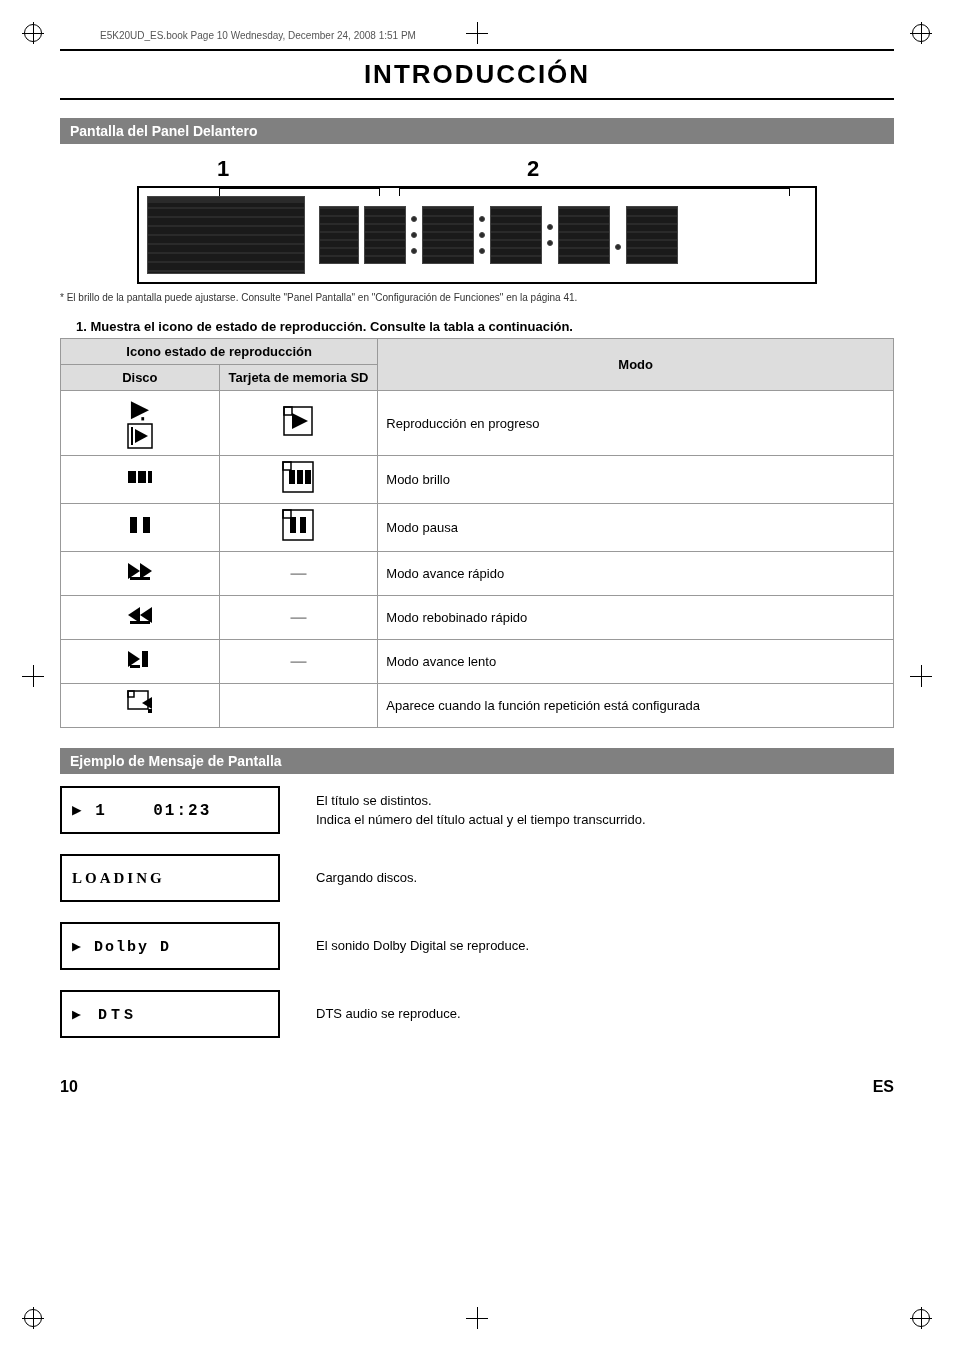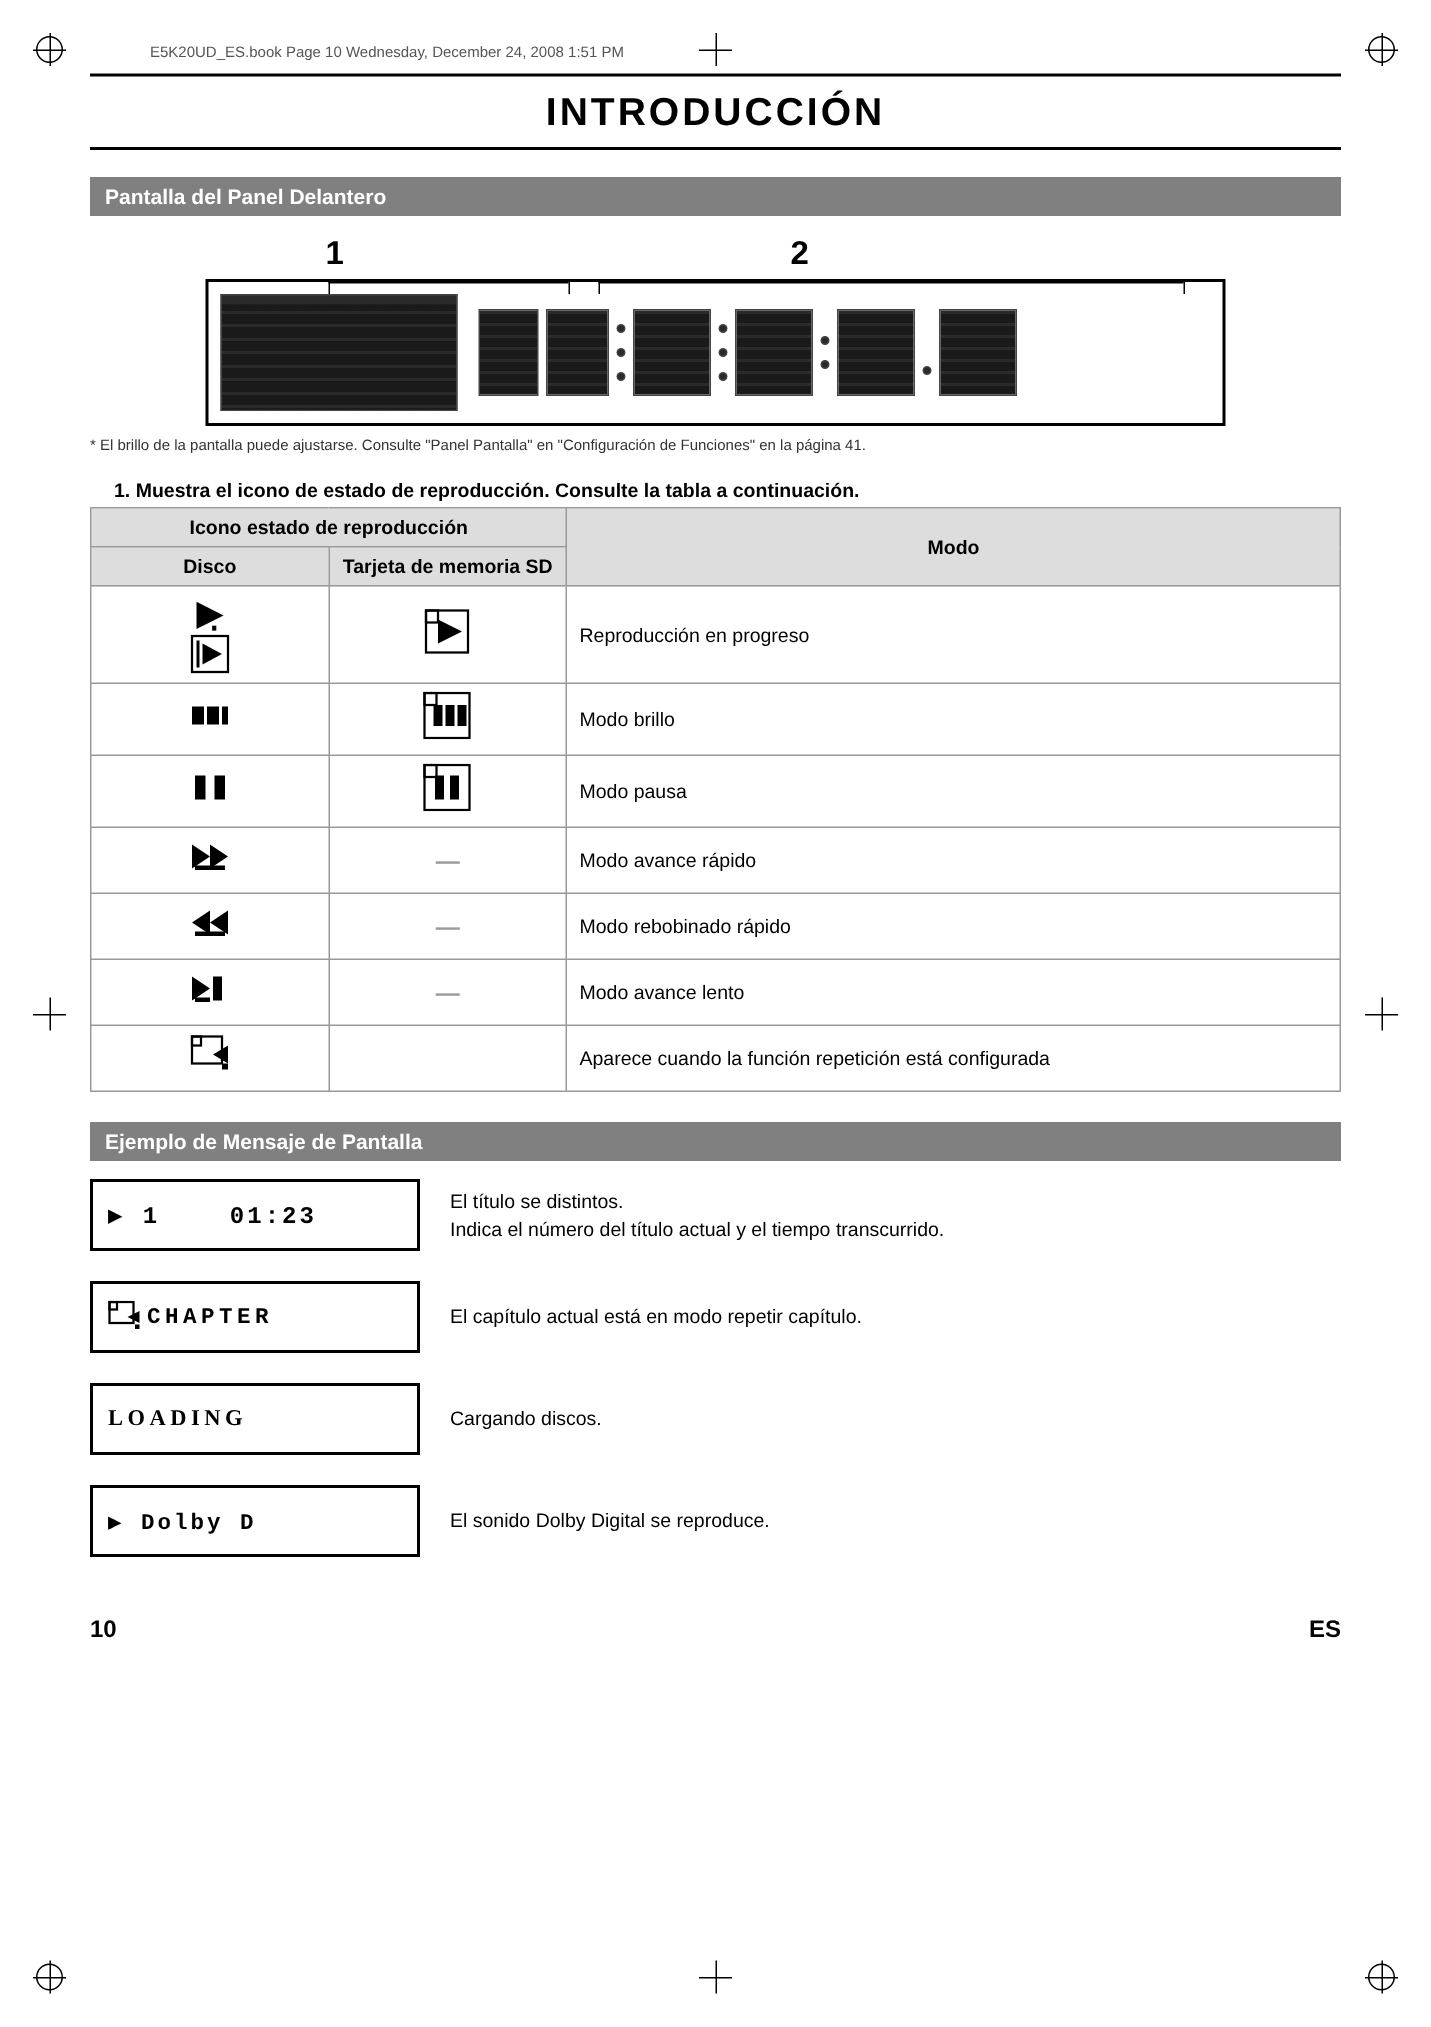--- a/index.html
+++ b/index.html
@@ -102,21 +102,21 @@
     }
 
     
     .screen-examples {
       margin-top: 10px;
     }
     .screen-example-row {
       display: flex;
       align-items: center;
       margin-bottom: 20px;
-      gap: 20px;
+      gap: 36px;
     }
     .screen-box {
       border: 2px solid #000;
       width: 220px;
       min-width: 220px;
       height: 48px;
       display: flex;
       align-items: center;
       padding: 4px 10px;
       font-family: 'Courier New', monospace;
@@ -400,55 +400,47 @@
     <div class="screen-example-row">
       <div class="screen-box">
         <span style="font-family:'Courier New',monospace;font-size:16px;font-weight:bold;letter-spacing:2px;">▶ 1&nbsp;&nbsp;&nbsp;&nbsp;01:23</span>
       </div>
       <div class="screen-desc">
         <div>El título se distintos.</div>
         <div>Indica el número del título actual y el tiempo transcurrido.</div>
       </div>
     </div>
 
-    <div class="screen-example-row">
-      <div class="screen-box">
-        <span style="font-size:14px;margin-right:4px;">
-          <svg width="22" height="22" viewBox="0 0 22 22" style="display:inline-block;vertical-align:middle;">
-            <rect x="1" y="1" width="16" height="14" fill="none" stroke="#000" stroke-width="1.5"></rect>
-            <rect x="1" y="1" width="5" height="5" fill="none" stroke="#000" stroke-width="1.5"></rect>
-            <polygon points="13,11 21,7 21,15" fill="#000"></polygon>
-            <rect x="18" y="16" width="3" height="3" fill="#000"></rect>
-          </svg>
-        </span>
-        <span style="font-family:'Courier New',monospace;font-size:15px;font-weight:bold;letter-spacing:3px;">CHAPTER</span>
-      </div>
-      <div class="screen-desc">
-        <div>El capítulo actual está en modo repetir capítulo.</div>
-      </div>
-    </div>
 
     <div class="screen-example-row">
       <div class="screen-box">
         <span style="font-family:Liberation Serif, serif;font-size:15px;font-weight:bold;letter-spacing:3px;">LOADING</span>
       </div>
       <div class="screen-desc">
         <div>Cargando discos.</div>
       </div>
     </div>
 
     <div class="screen-example-row">
       <div class="screen-box">
         <span style="font-family:'Courier New',monospace;font-size:15px;font-weight:bold;letter-spacing:2px;text-align:right;">▶ Dolby D</span>
       </div>
       <div class="screen-desc">
         <div>El sonido Dolby Digital se reproduce.</div>
       </div>
     </div>
 
+    <div class="screen-example-row">
+      <div class="screen-box">
+        <span style="font-family:'Courier New',monospace;font-size:15px;font-weight:bold;letter-spacing:4px;">▶ DTS</span>
+      </div>
+      <div class="screen-desc">
+        <div>DTS audio se reproduce.</div>
+      </div>
+    </div>
 
   </div>
 
   <div class="page-footer">
     <div class="page-number">10</div>
     <div class="lang-badge">ES</div>
   </div>
 
 </div>
 

